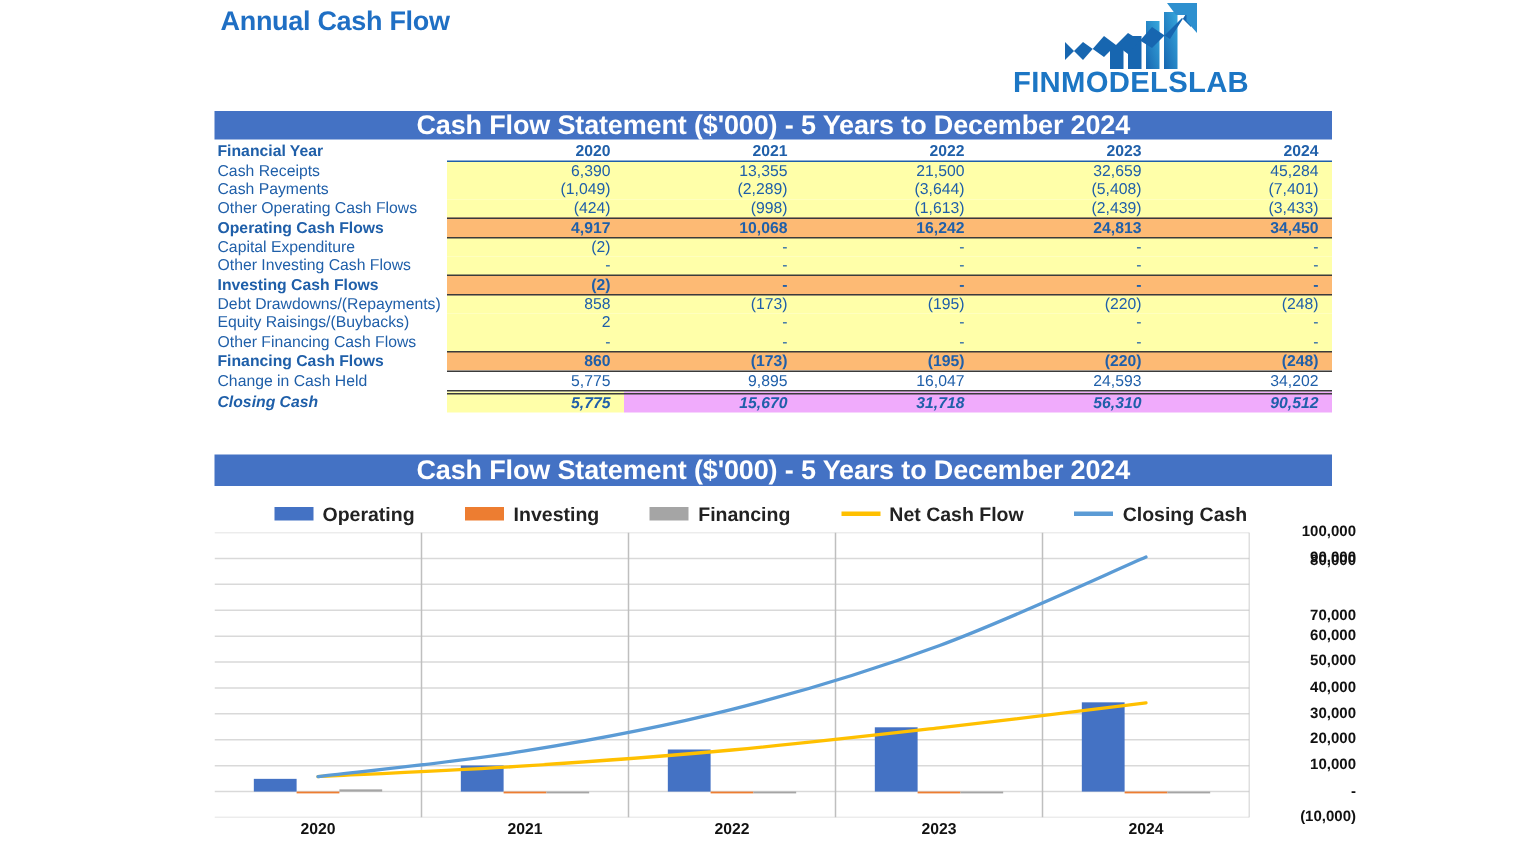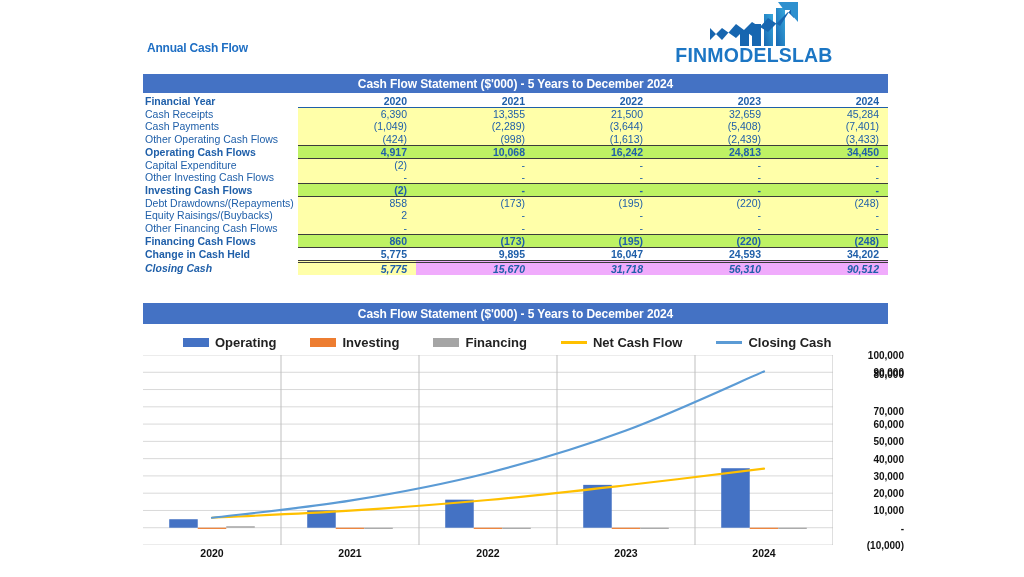--- a/index.html
+++ b/index.html
@@ -14,25 +14,24 @@
     position: relative;
     width: 1024px;
     height: 577px;
     background: #fff;
   }
 
   
   .page-title {
     position: absolute;
     left: 147px; top: 4px;
-    font-size: 12px;
+    font-size: 18px;
     font-weight: bold;
     color: #1F6FC4;
     letter-spacing: -0.2px;
-    margin-top: 37px;
   }
   .brand {
     position: absolute;
     left: 664px; top: 2px;
     width: 180px; height: 68px;
   }
   .brand-mark {
     position: absolute;
     left: 42px; top: 0px;
     width: 96px; height: 46px;
@@ -51,21 +50,21 @@
 
   
   .banner {
     position: absolute;
     background: #4472C4;
     color: #ffffff;
     font-weight: bold;
     display: flex;
     align-items: center;
     justify-content: center;
-    font-size: 12px;
+    font-size: 18px;
     letter-spacing: -0.1px;
   }
   #banner-table { left: 143px; top: 74px; width: 745px; height: 19px; }
   #banner-chart { left: 143px; top: 303px; width: 745px; height: 21px; }
 
   
   #cf-table {
     position: absolute;
     left: 143px; top: 95px;
     width: 745px;
@@ -94,23 +93,23 @@
   tr.hdr td.num {
     text-align: center;
     padding-right: 0;
     border-bottom: 1.4px solid #1F5FA9;
   }
   tr.item td.num { background: #FFFFA9; }
   tr.total td { font-weight: bold; background: #ffffff; }
   tr.total td.num {
     border-top: 1.3px solid #3b3b3b;
     border-bottom: 1.3px solid #3b3b3b;
-    background: #bef264;
-  }
-  tr.grand td { font-weight: bold; background: #ffffff; }
+    background: #fdba74;
+  }
+  tr.grand td { font-weight: normal; background: #ffffff; }
   tr.grand td.num {
     border-top: 1.3px solid #3b3b3b;
     border-bottom: 3px double #3b3b3b;
     background: #ffffff;
   }
   tr.closing td { font-style: italic; font-weight: bold; }
   tr.closing td.num { background: #f0abfc; }
   tr.closing td.num.first { background: #FFFFA9; }
 
   

